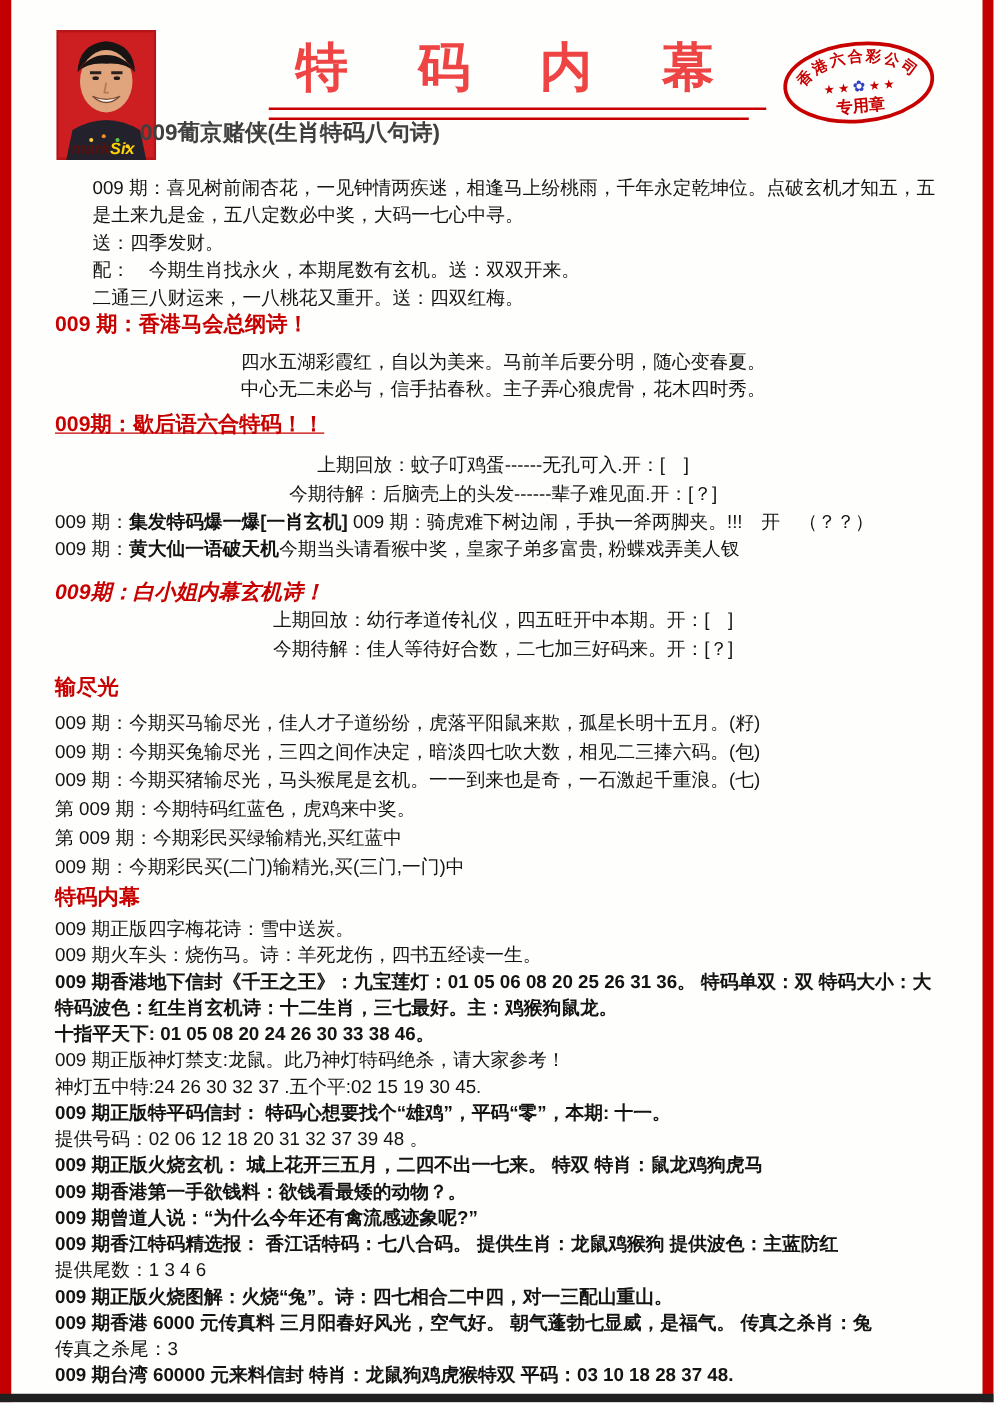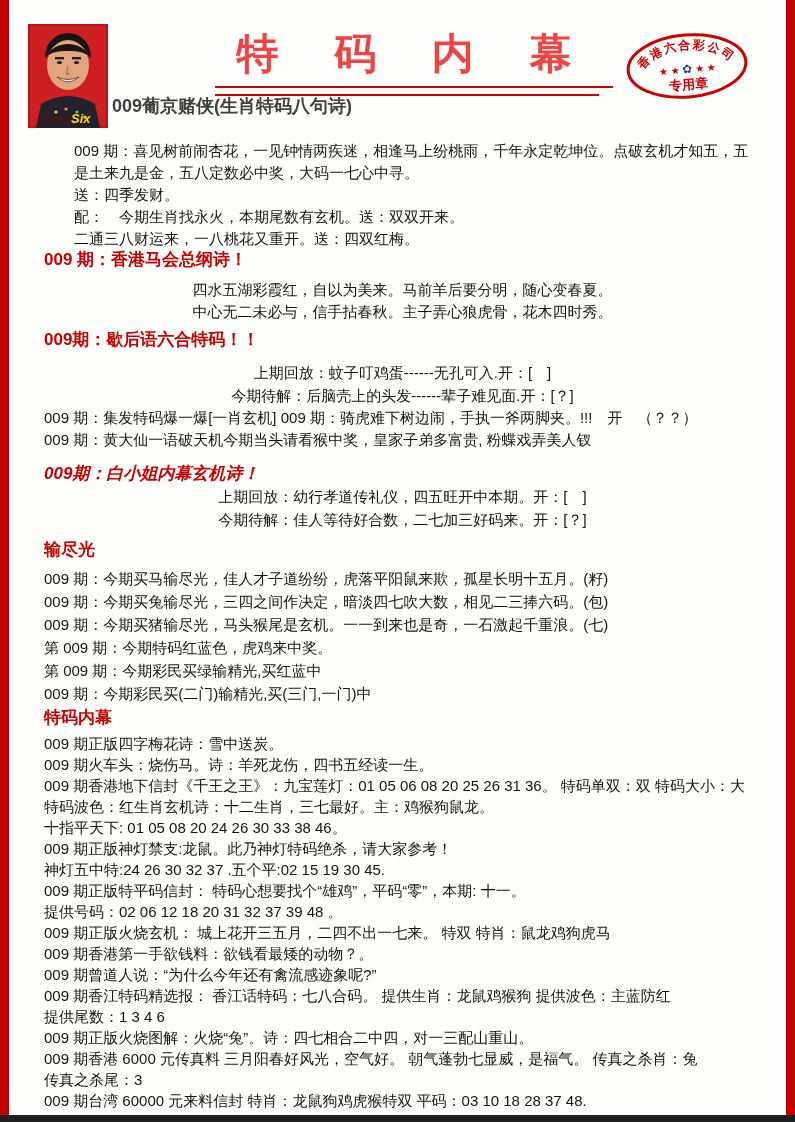--- a/index.html
+++ b/index.html
@@ -4,37 +4,37 @@
 <style>
   html,body{margin:0;padding:0;background:#e8e8e8;}
   .page{position:relative;width:795px;height:1122px;margin:0 auto;background:#fefefc;
         overflow:hidden;font-family:"Liberation Sans",sans-serif;color:#141414;}
   .side-bar{position:absolute;top:0;bottom:0;width:9px;background:#c30000;z-index:5;}
   .side-bar.left{left:0;}
   .side-bar.right{right:0;}
   .bottom-bar{position:absolute;left:0;right:0;bottom:0;height:7px;background:#202020;z-index:6;}
 
   .header{position:relative;height:128px;}
-  .photo{position:absolute;left:28px;top:24px;width:74px;height:104px;}
+  .photo{position:absolute;left:45px;top:24px;width:74px;height:104px;}
   .title{position:absolute;left:205px;top:26px;width:420px;text-align:center;
          font-size:42px;font-weight:bold;color:#ef4444;letter-spacing:22px;white-space:nowrap;}
   .title-underline{position:absolute;left:215px;height:2px;background:#c70000;}
   .u1{top:86px;width:398px;}
   .u2{top:94px;width:384px;}
   .seal{position:absolute;left:624px;top:32px;width:126px;height:68px;transform:rotate(-5deg);}
   .hd1{position:absolute;left:112px;top:94px;font-size:18px;font-weight:bold;color:#404040;}
 
   .main{padding:12px 34px 0 44px;font-size:15px;}
   .ln{line-height:22px;white-space:normal;}
   .indent{padding-left:30px;}
   .center{text-align:center;}
-  .b{font-weight:normal;}
+  .b{font-weight:bold;}
   .hd{color:#c70000;font-weight:bold;font-size:17px;line-height:20px;}
   .hd2{margin:0 0 9px 0;}
-  .hd3{margin:7px 0 11px 0;}
+  .hd3{margin:7px 0 11px 0;text-decoration:underline;}
   .hd4{margin:13px 0 1px 0;font-style:italic;}
   .hd5{margin:9px 0 7px 0;}
   .hd6{margin:3px 0 5px 0;}
   .bline{line-height:23px;}
   .s6 .ln{line-height:21px;}
 </style>
 </head>
 <body>
 
 <div class="page">

